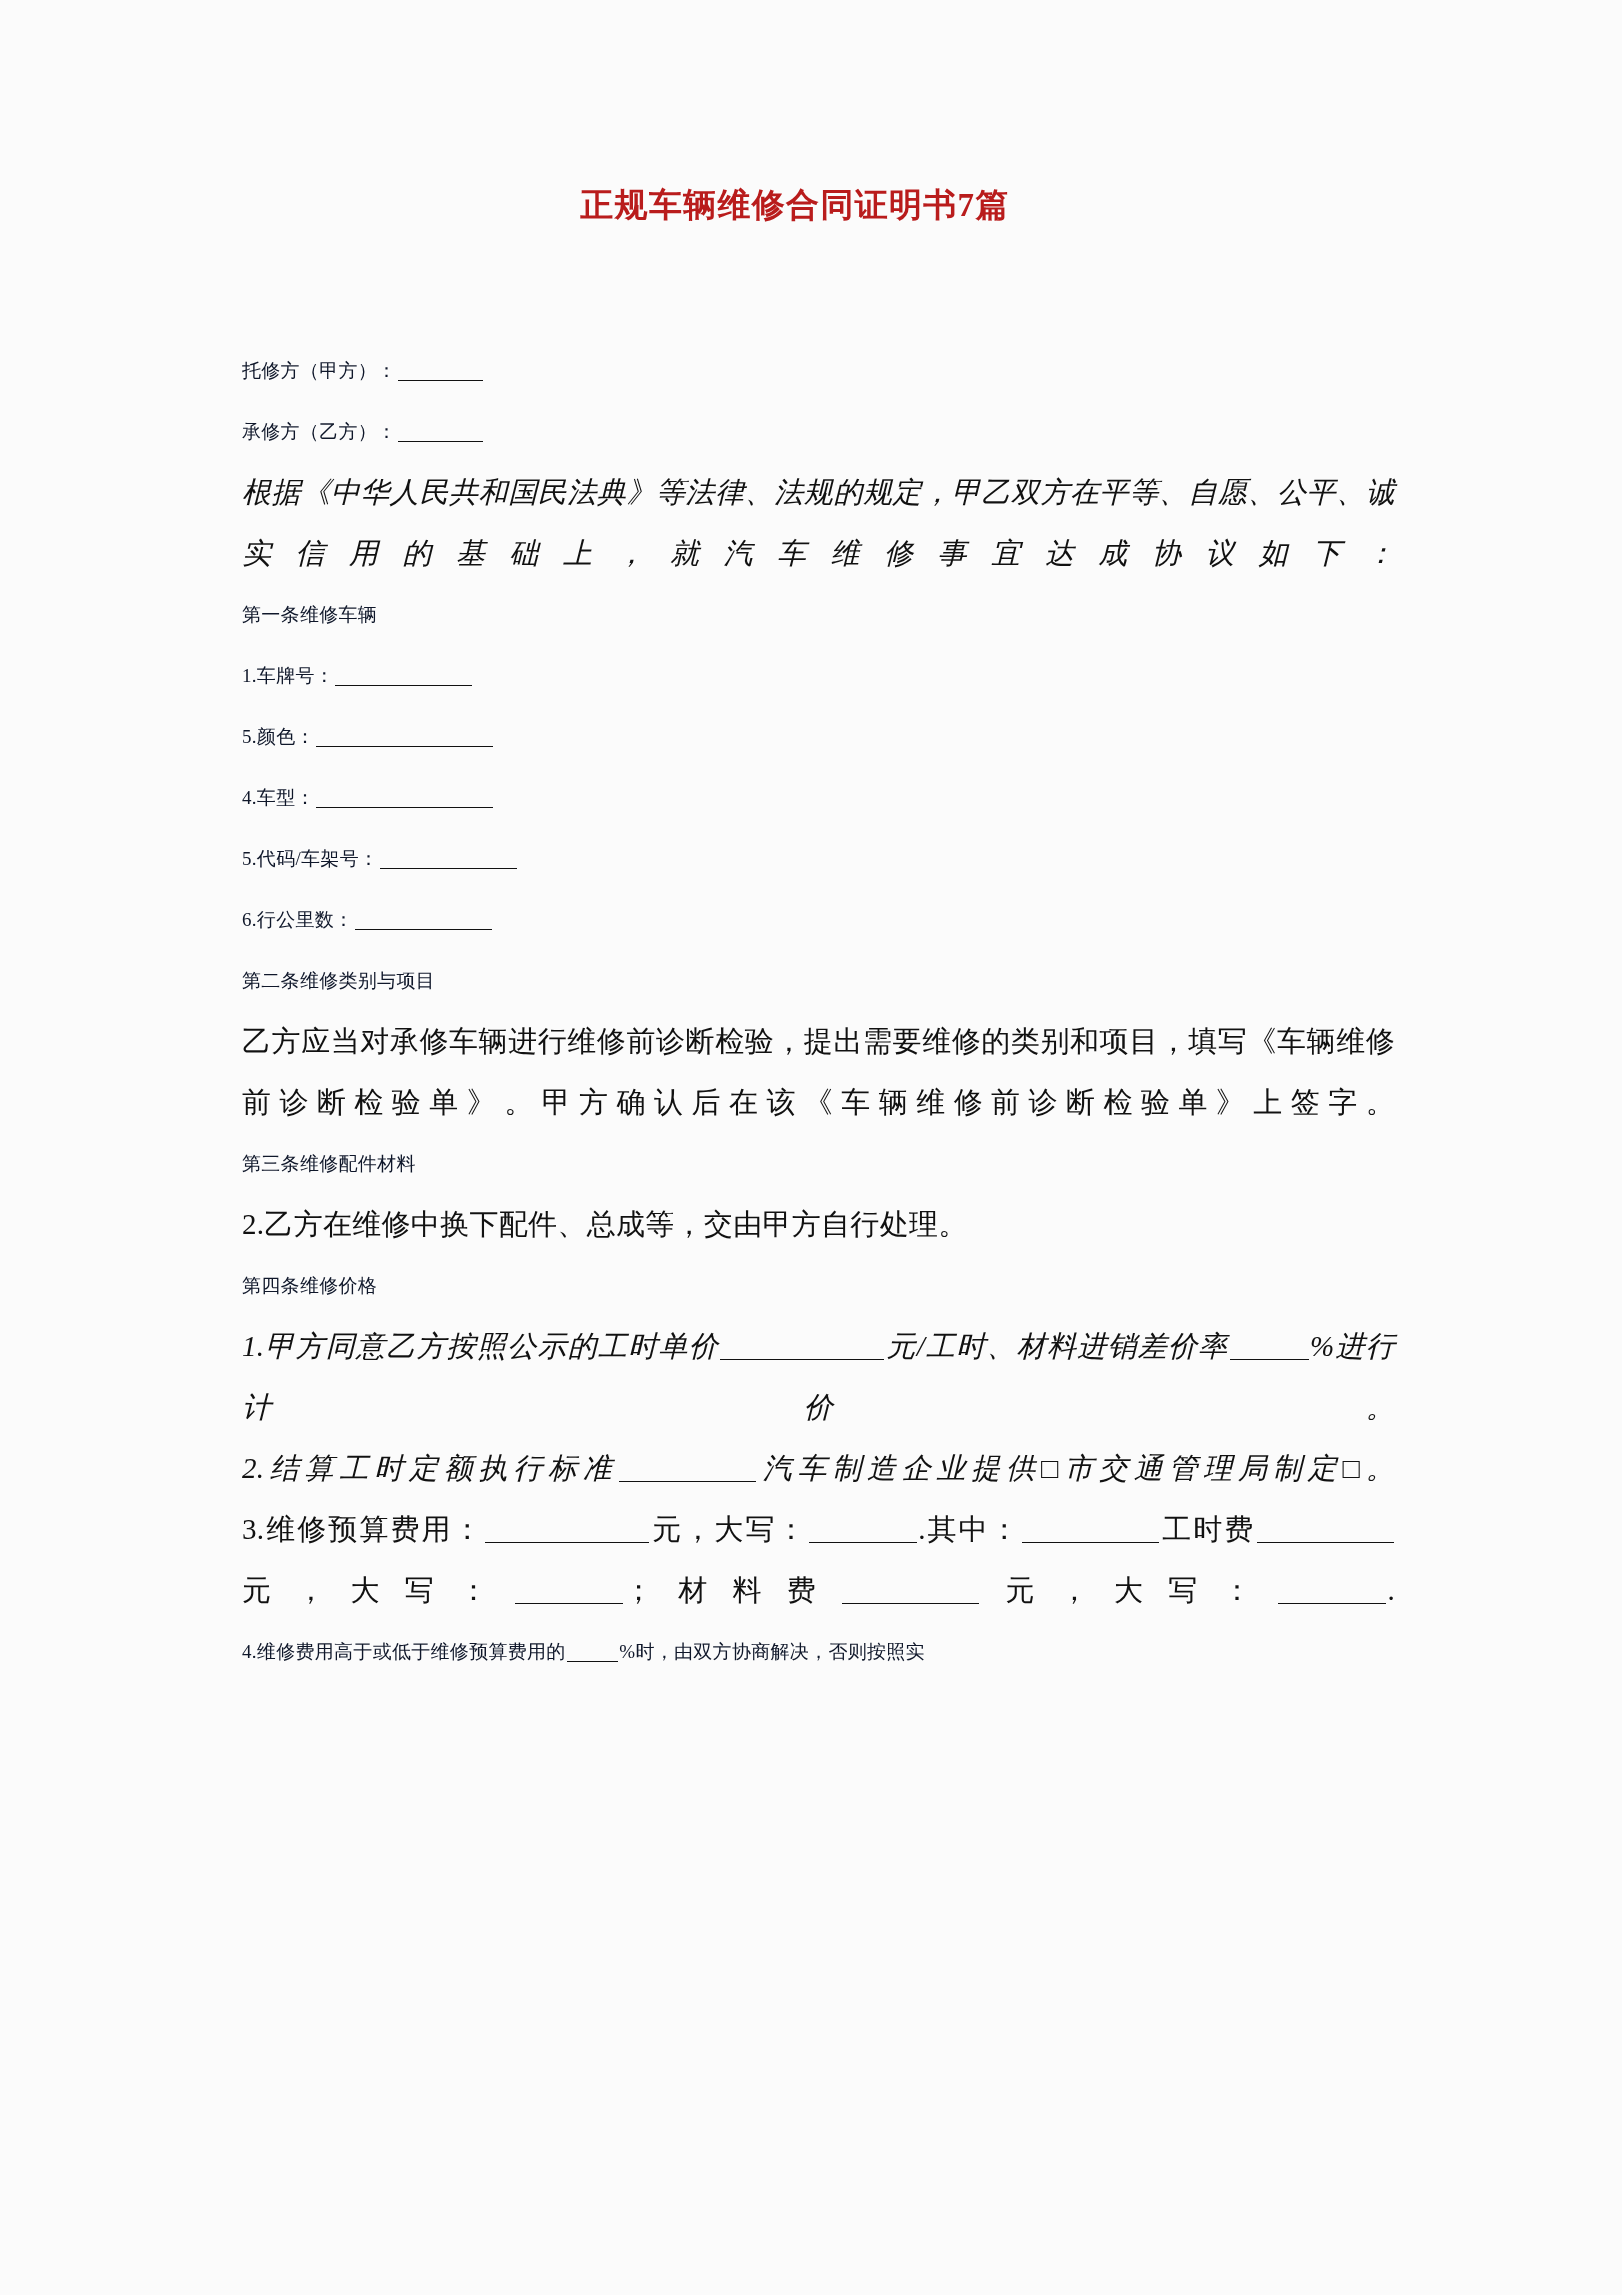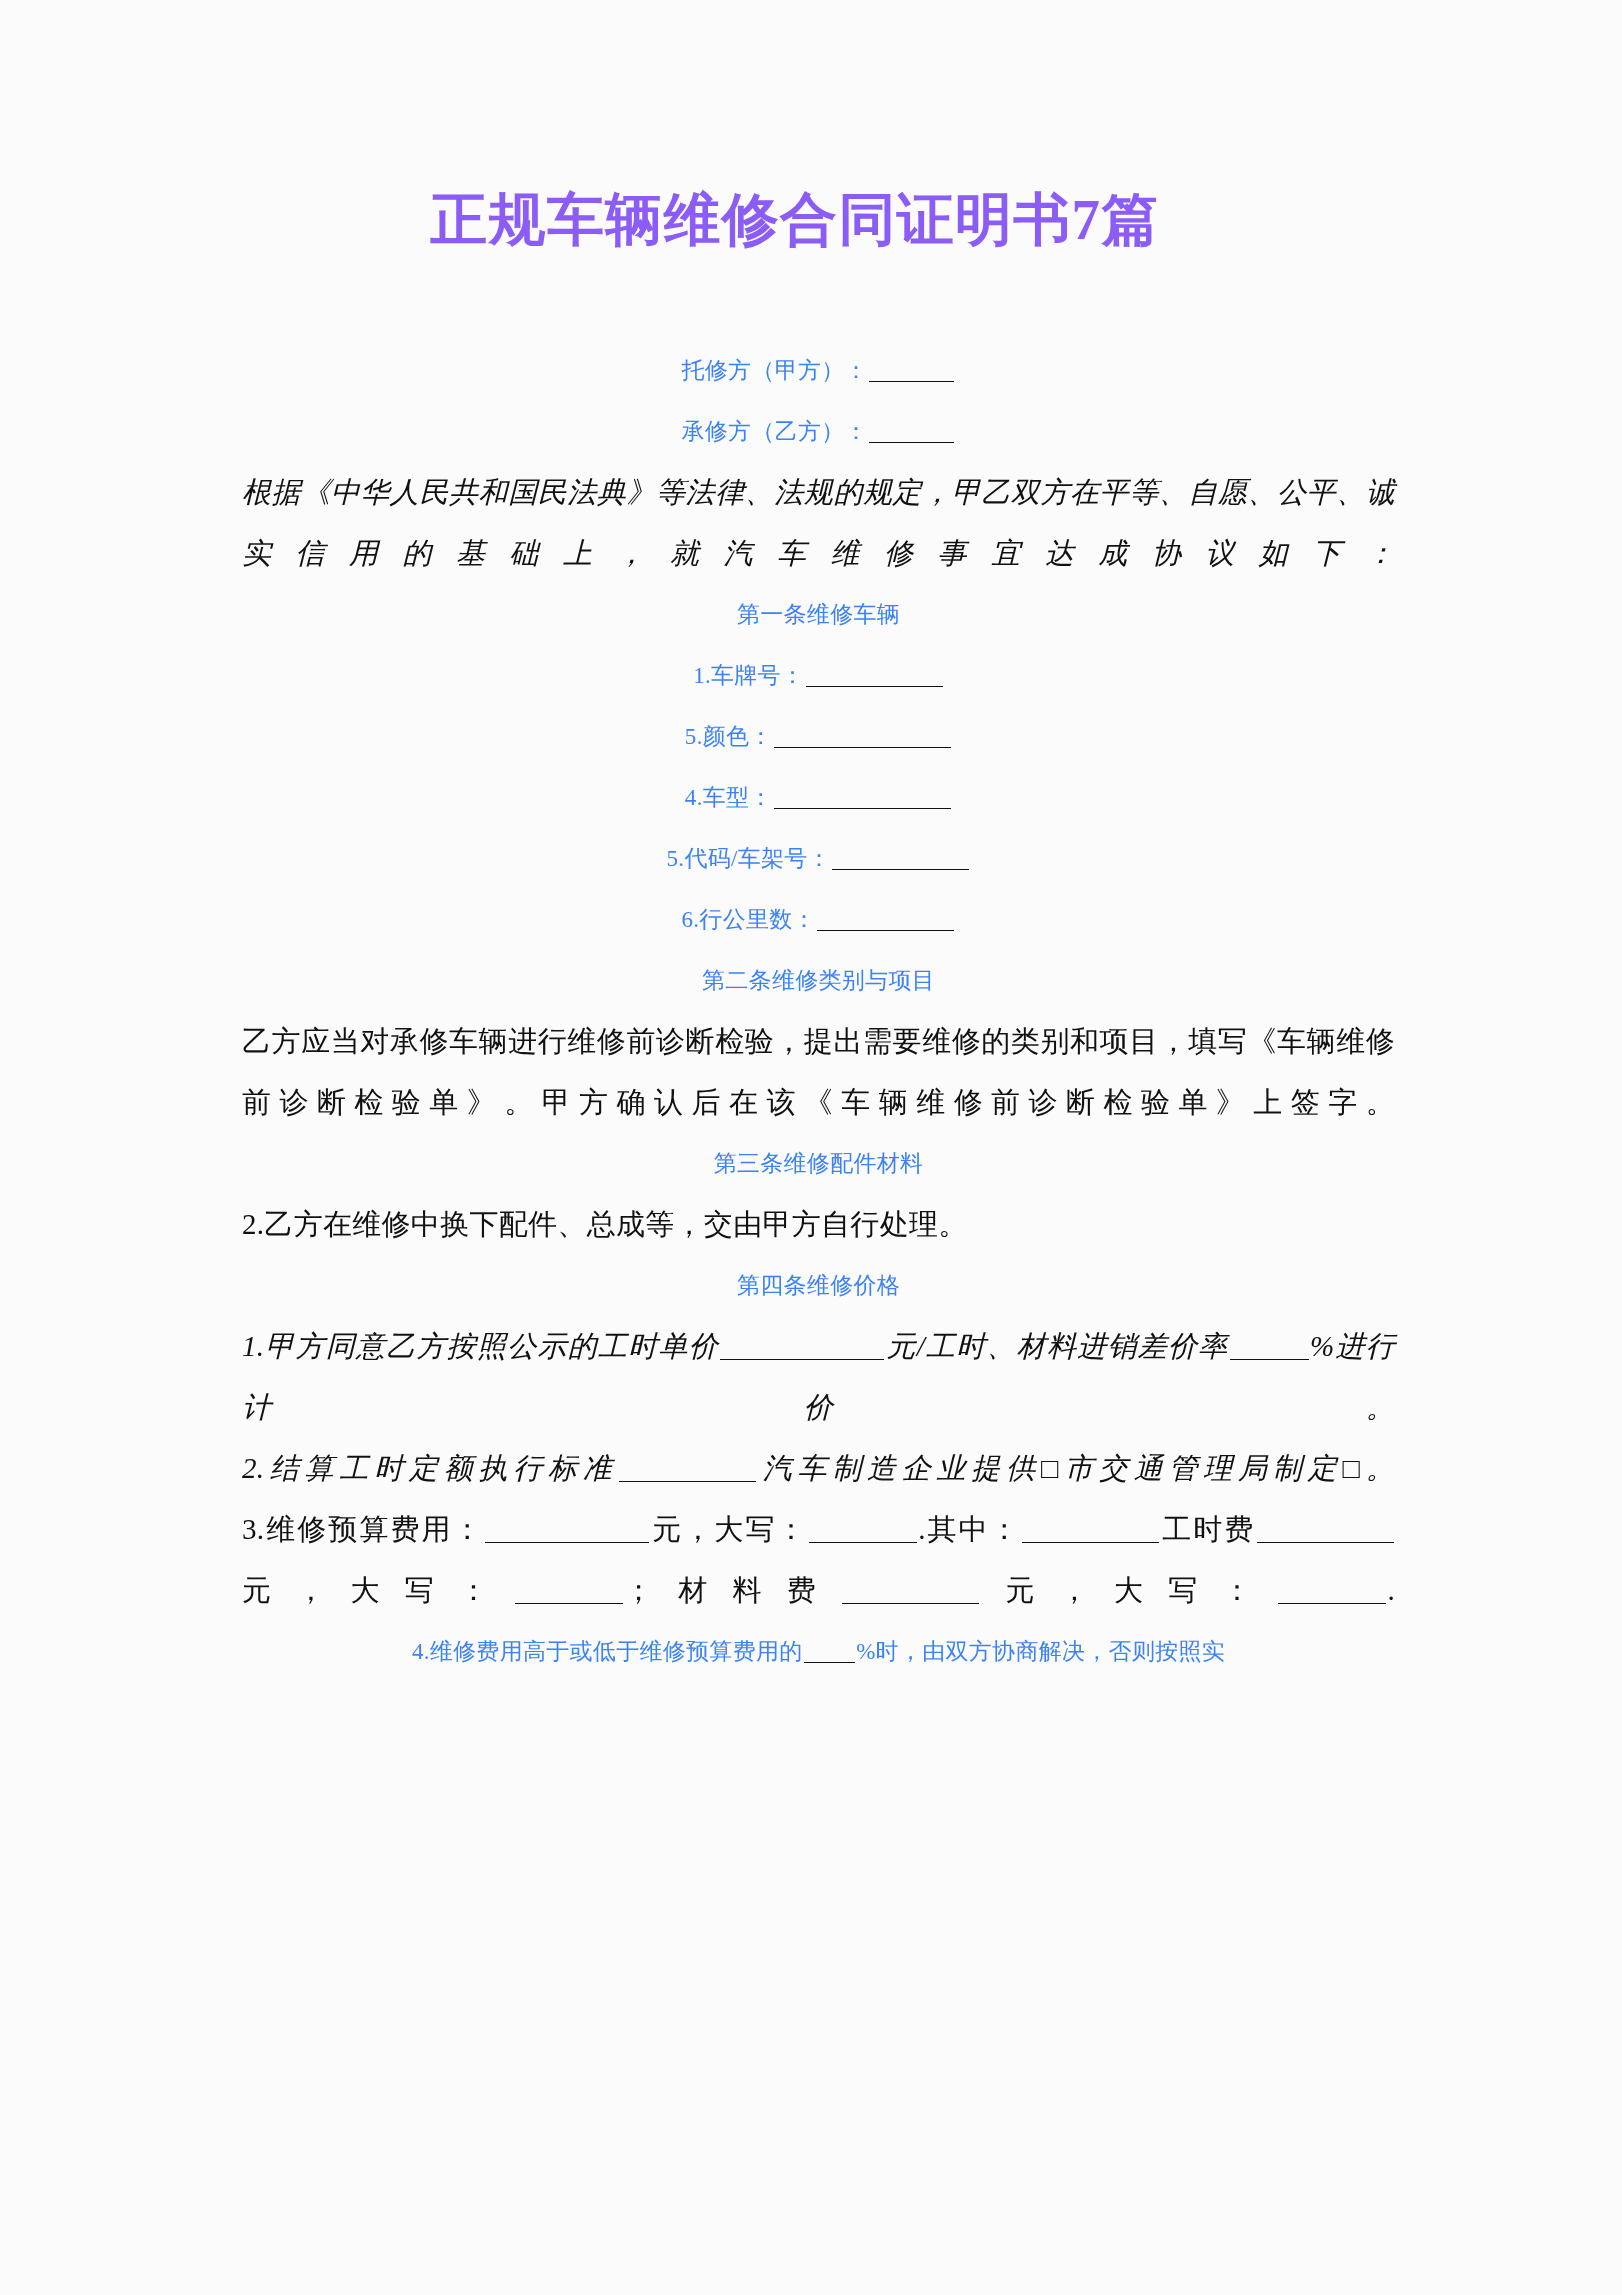--- a/index.html
+++ b/index.html
@@ -26,42 +26,41 @@
     width: 1153px;
   }
 
   
   .doc-title {
     position: absolute;
     left: -242px;
     top: 187px;
     width: 1590px;
     text-align: center;
-    font-size: 57px;
+    font-size: 33px;
     font-weight: bold;
     letter-spacing: 1.3px;
-    color: #8b5cf6;
+    color: #b91c1c;
     line-height: 1.15;
     white-space: nowrap;
   }
 
   
   .content {
     position: absolute;
     left: 0;
     top: 340px;
     width: 1153px;
   }
   .line {
-    font-size: 23px;
+    font-size: 19px;
     line-height: 61px;
-    color: #3b82f6;
+    color: #0f172a;
     letter-spacing: 0.3px;
     white-space: nowrap;
-    text-align: center;
   }
   .para {
     font-size: 29px;
     line-height: 61px;
     color: #111111;
     letter-spacing: 0.3px;
     text-align: justify;
     text-align-last: left;
     text-justify: inter-character;
   }

